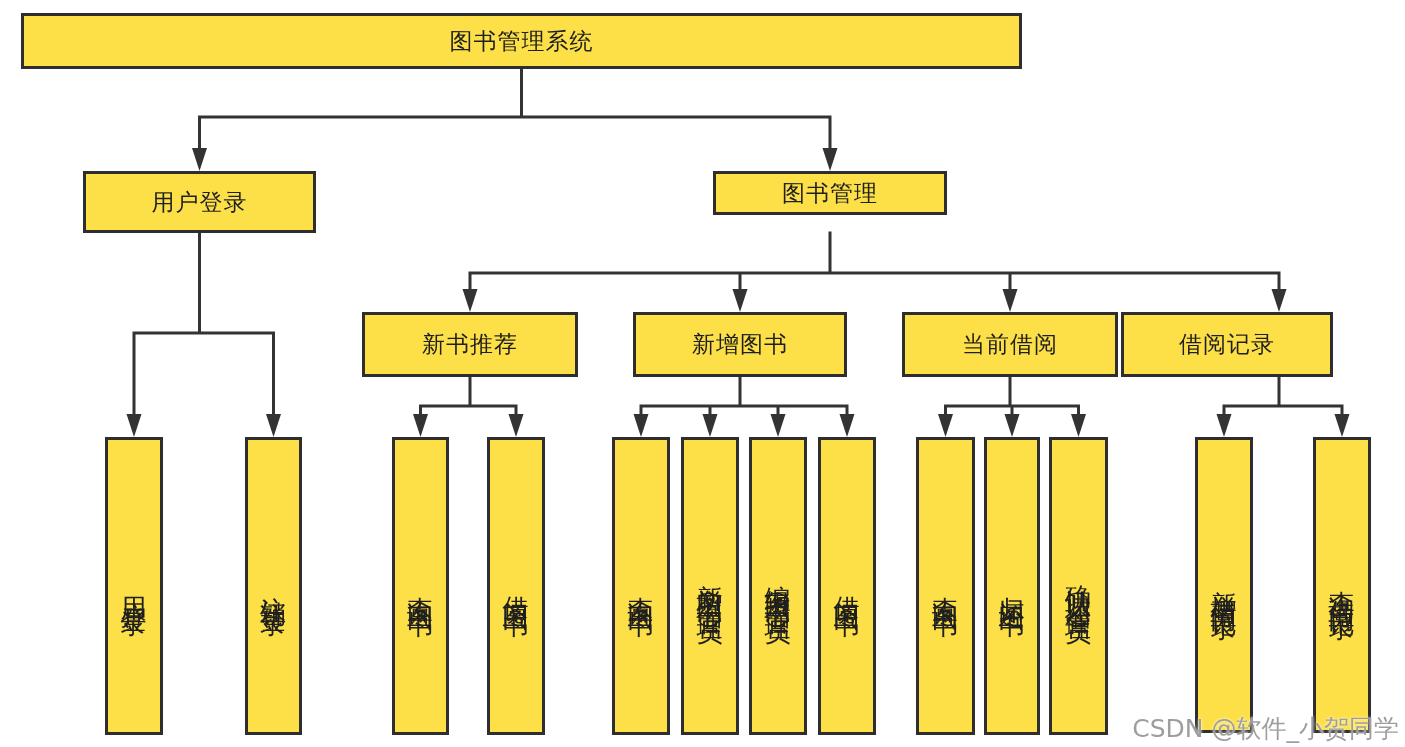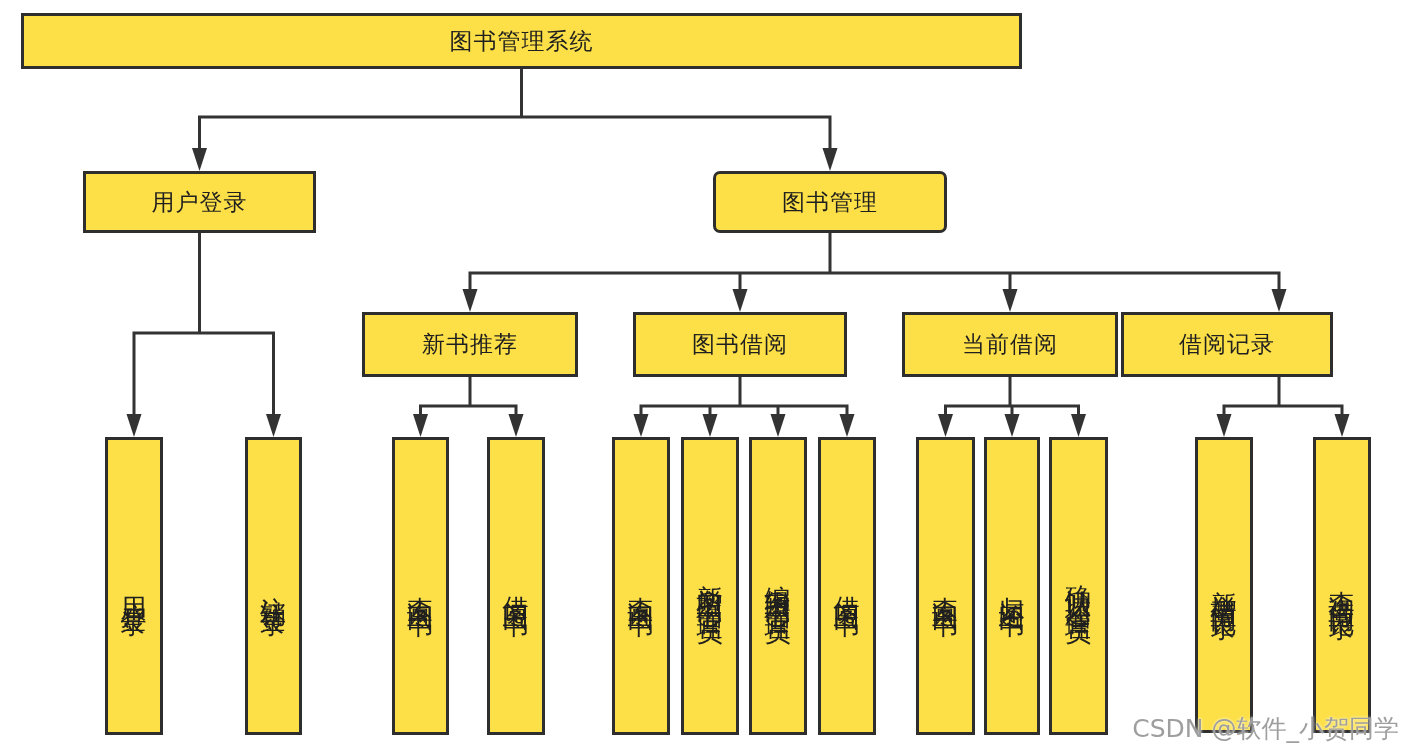--- a/index.html
+++ b/index.html
@@ -102,29 +102,29 @@
     </g>
   </svg>
 
   <div class="node" style="left:21px; top:13px; width:1001px; height:56px;">
     <span class="h-label">图书管理系统</span>
   </div>
 
   <div class="node" style="left:83px; top:171px; width:233px; height:62px;">
     <span class="h-label">用户登录</span>
   </div>
-  <div class="node" style="left:713px; top:171px; width:234px; height:62px;border-radius:7px;">
+  <div class="node" style="left:713px; top:171px; width:234px; height:44px;">
     <span class="h-label">图书管理</span>
   </div>
 
   <div class="node" style="left:362px; top:312px; width:216px; height:65px;">
     <span class="h-label">新书推荐</span>
   </div>
   <div class="node" style="left:633px; top:312px; width:214px; height:65px;">
-    <span class="h-label">图书借阅</span>
+    <span class="h-label">新增图书</span>
   </div>
   <div class="node" style="left:902px; top:312px; width:216px; height:65px;">
     <span class="h-label">当前借阅</span>
   </div>
   <div class="node" style="left:1121px; top:312px; width:212px; height:65px;">
     <span class="h-label">借阅记录</span>
   </div>
 
   <div class="node" style="left:105px; top:437px; width:58px; height:298px;">
     <span class="v-label">用户登录</span>

